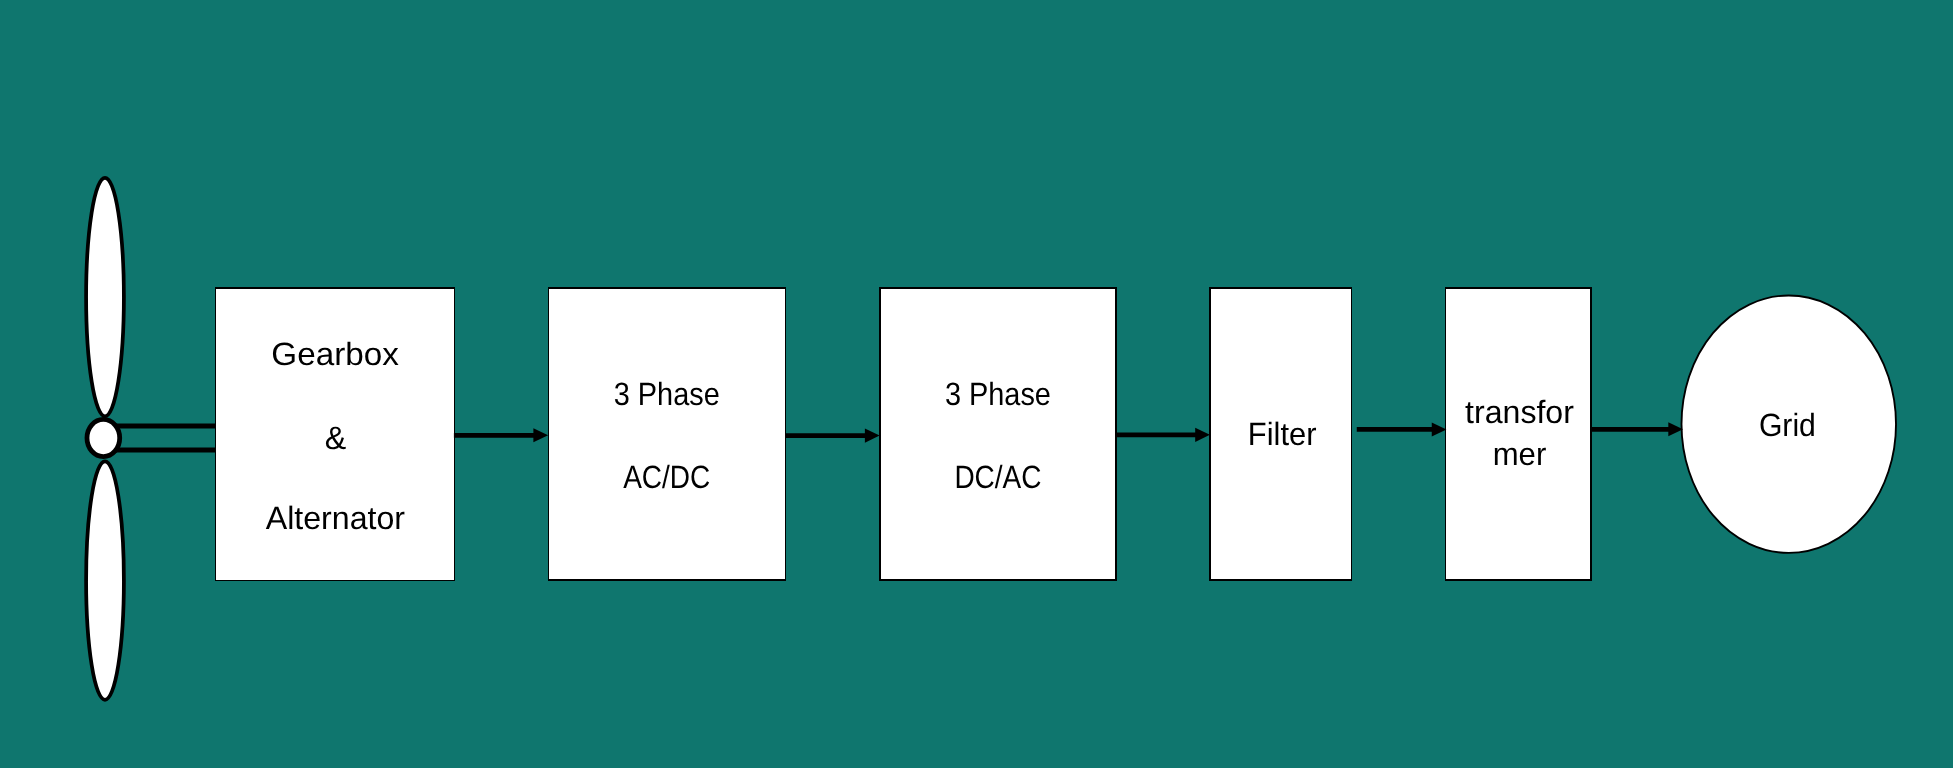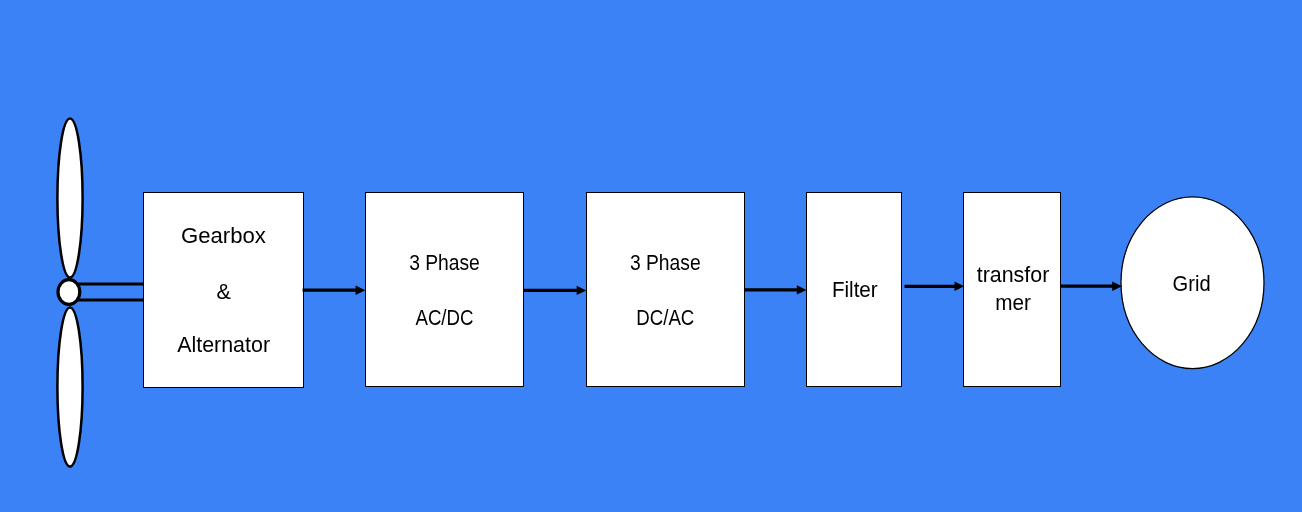--- a/index.html
+++ b/index.html
@@ -1,16 +1,16 @@
 <!DOCTYPE html>
 <html><head>
 <meta charset="utf-8">
 <style>
   html,body{margin:0;padding:0;background:#ffffff;}
-  #canvas{position:relative;width:1302px;height:512px;background:#3b82f6;overflow:hidden;}
+  #canvas{position:relative;width:1302px;height:512px;background:#0f766e;overflow:hidden;}
   svg text{font-family:"Liberation Sans", sans-serif;fill:#000000;}
 </style>
 </head>
 <body>
 <div id="canvas">
 <svg width="1302" height="512" viewBox="0 0 1302 512" xmlns="http://www.w3.org/2000/svg">
 
   <ellipse cx="70" cy="198" rx="12.6" ry="79.5" fill="#ffffff" stroke="#000" stroke-width="2.5"></ellipse>
   <ellipse cx="70" cy="387" rx="12.6" ry="79.5" fill="#ffffff" stroke="#000" stroke-width="2.5"></ellipse>
 

